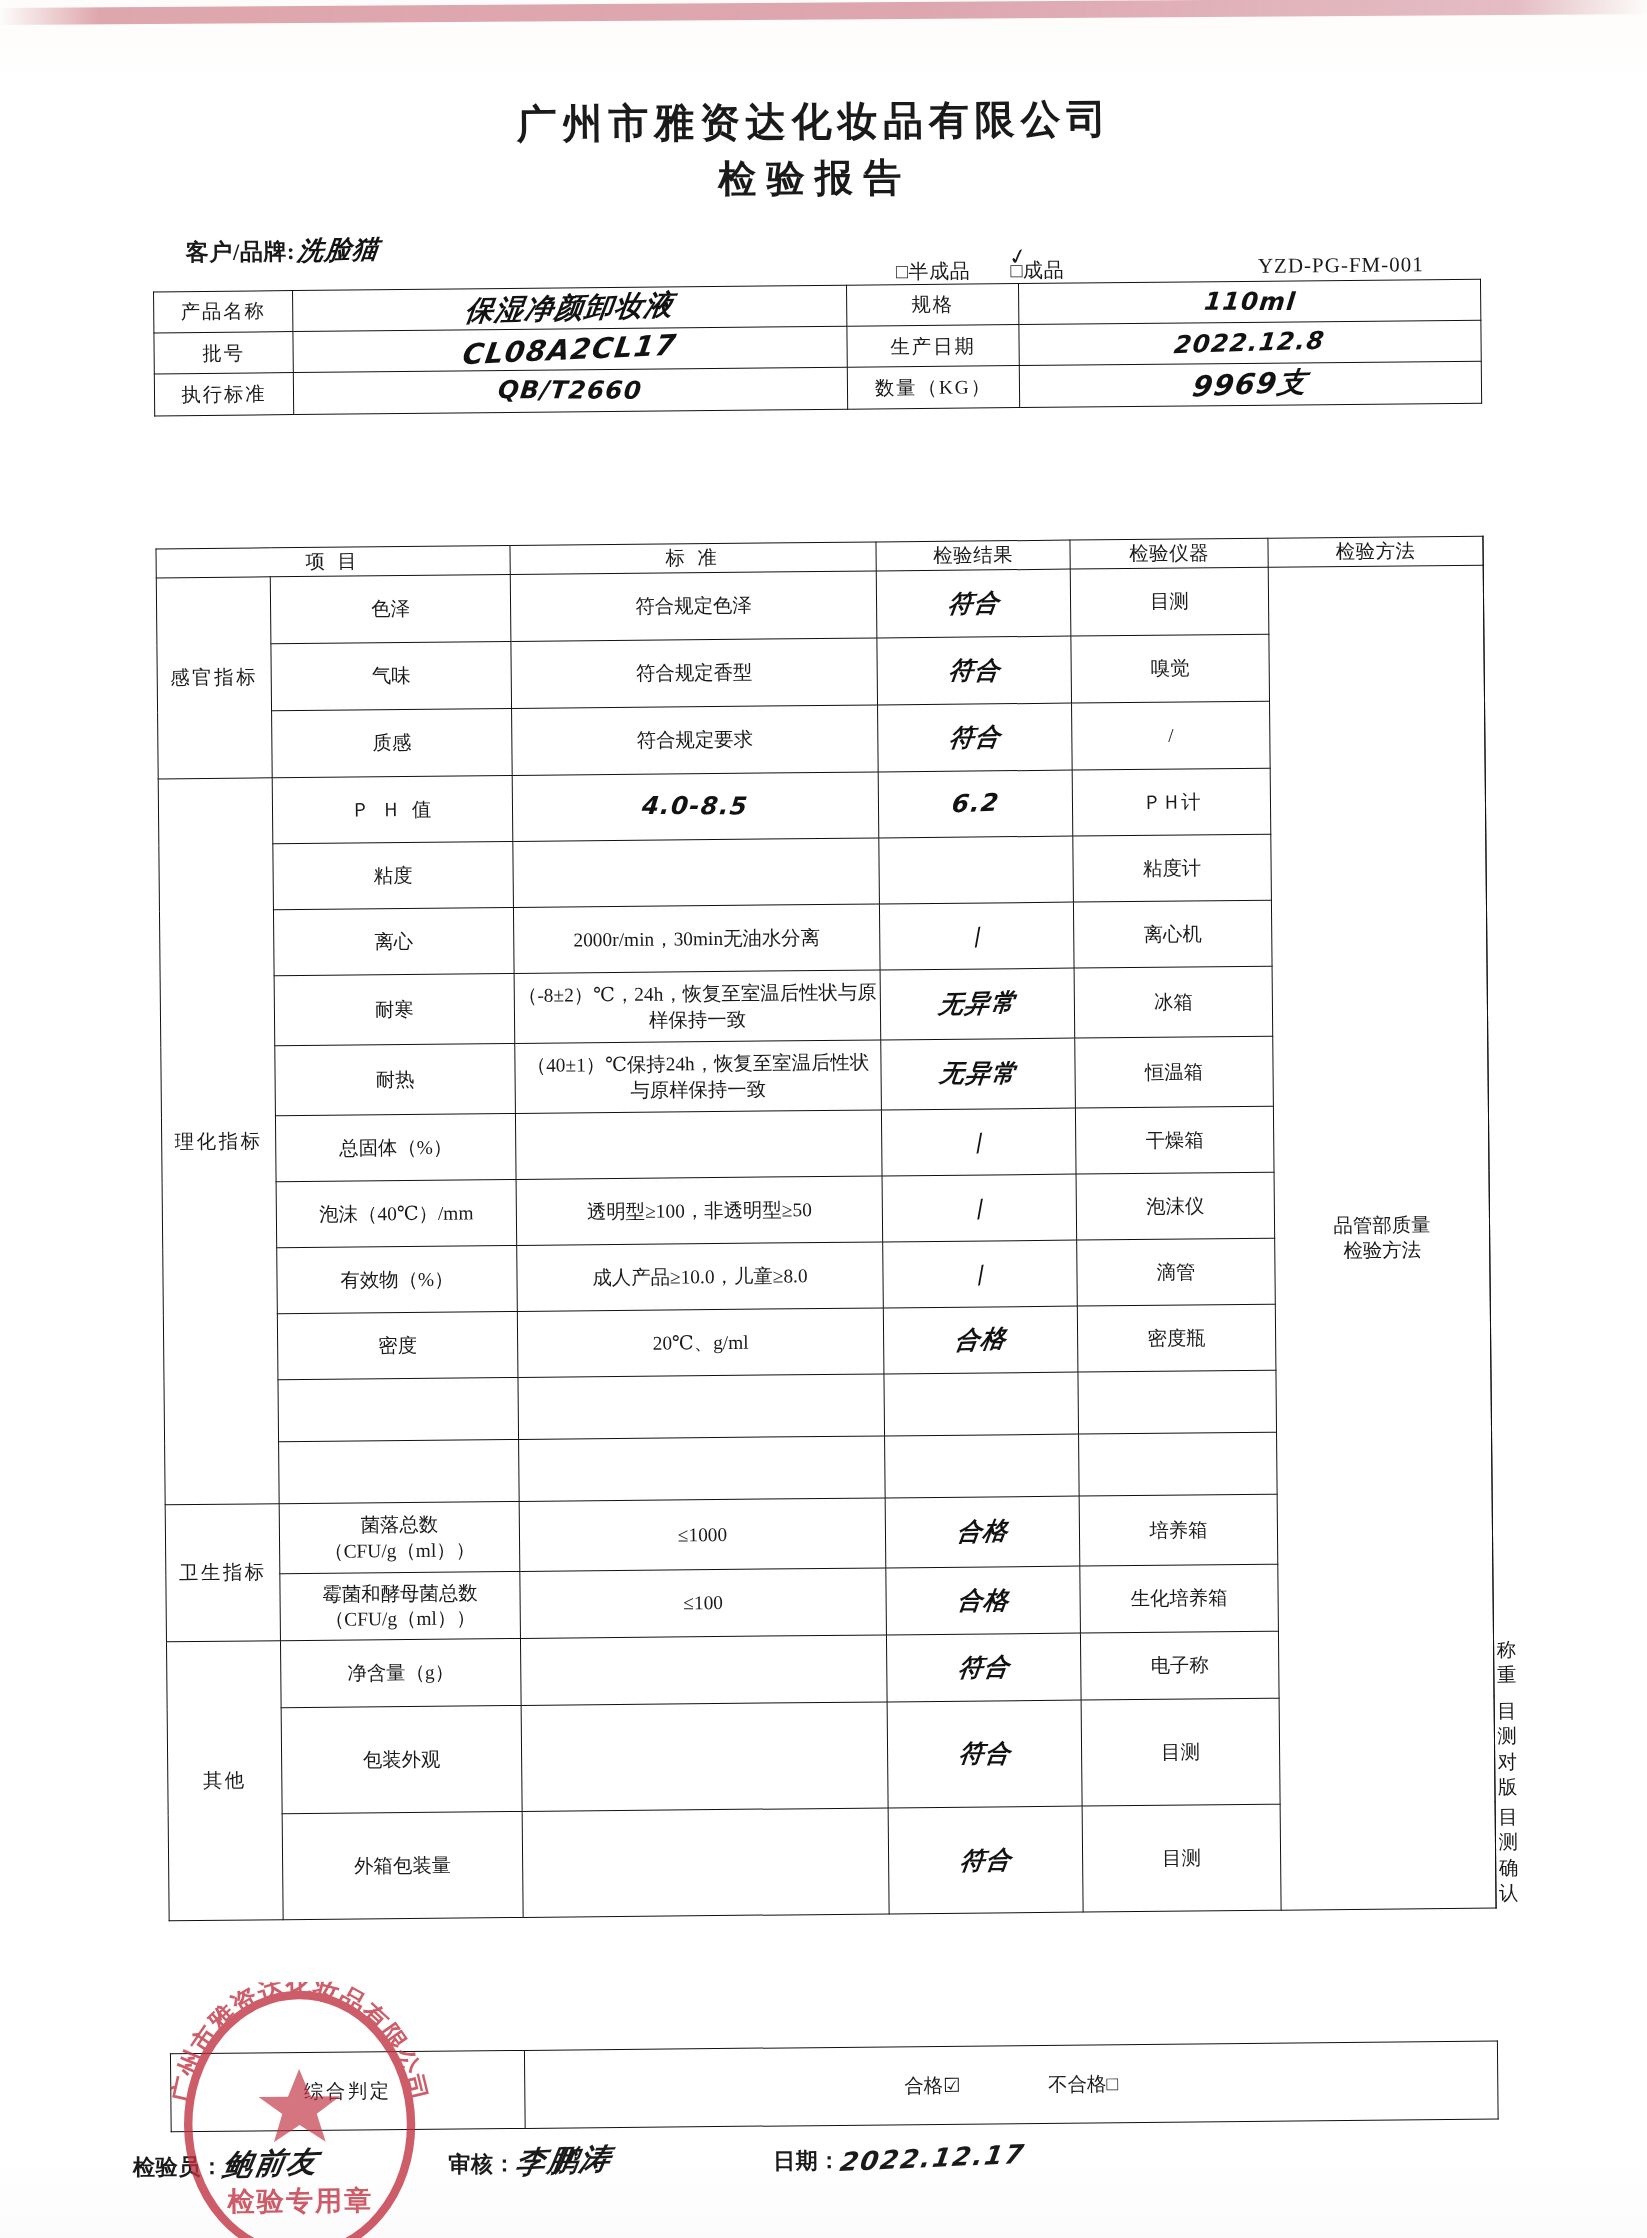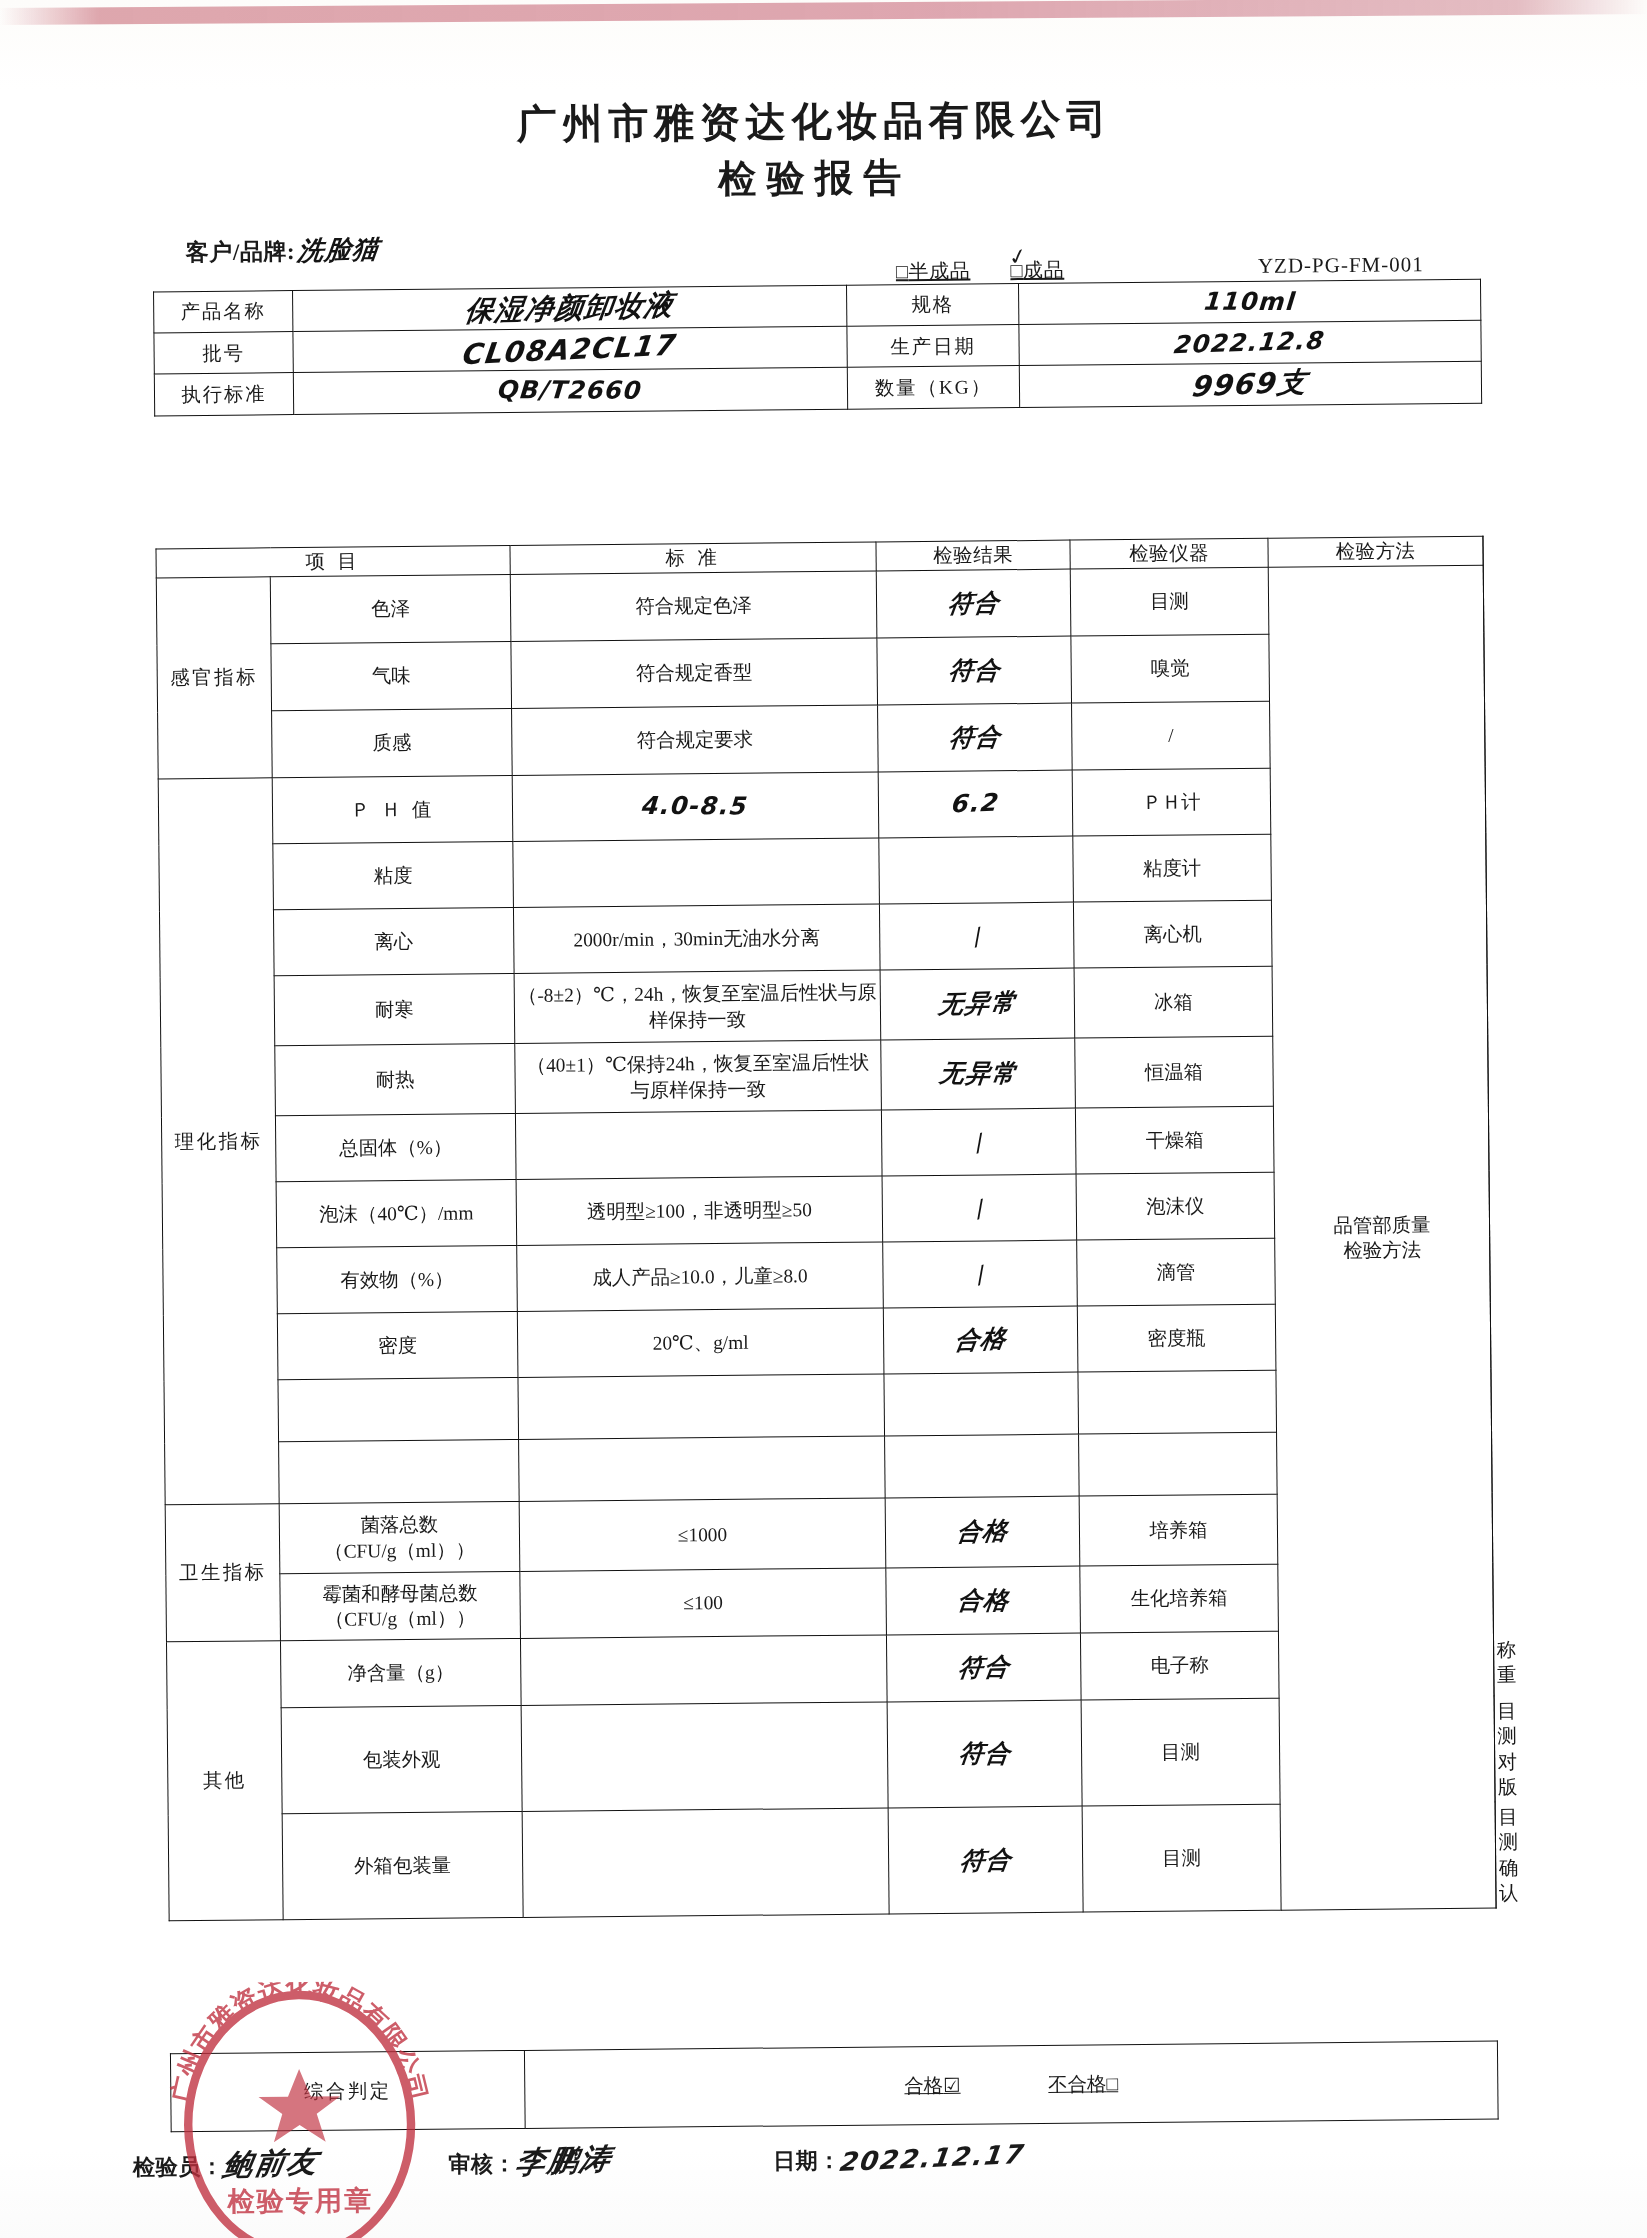--- a/index.html
+++ b/index.html
@@ -54,21 +54,21 @@
   .chk-row{
     position:absolute;left:904px;top:259px;
     font-size:20px;letter-spacing:0.6px;white-space:nowrap;
   }
   .chk-row .gap{display:inline-block;width:40px;}
   .formcode{
     position:absolute;left:1266px;top:258px;
     font-size:21px;letter-spacing:1px;
     font-family:"Liberation Serif","DejaVu Serif",serif;
   }
-  .cbx{display:inline-block;position:relative;text-decoration:underline;}
+  .cbx{display:inline-block;position:relative;}
   .cbx .tick{
     position:absolute;left:-1.9px;top:-13px;font-size:22px;font-weight:bold;
     font-family:"DejaVu Sans",sans-serif;transform:rotate(-12deg);
   }
   
   table{border-collapse:collapse;}
   .t{
     position:absolute;
     border:1.9px solid #111;
     table-layout:fixed;

